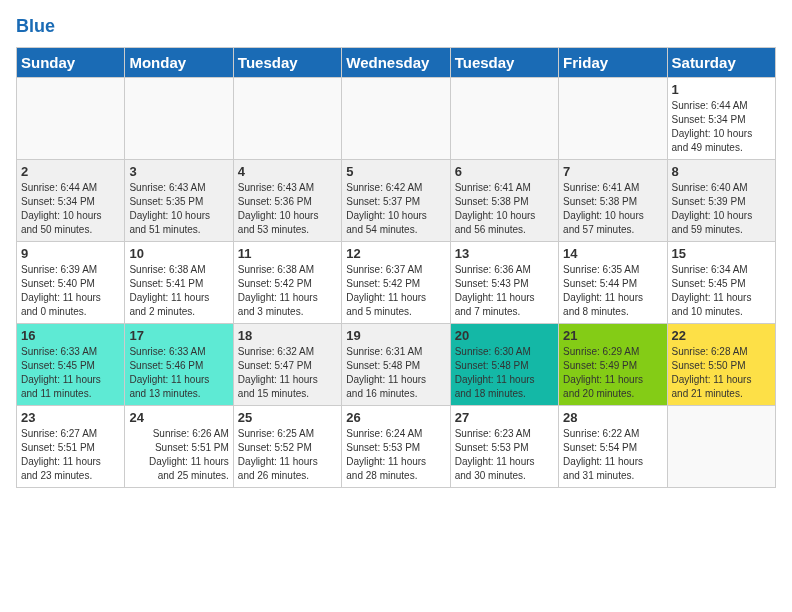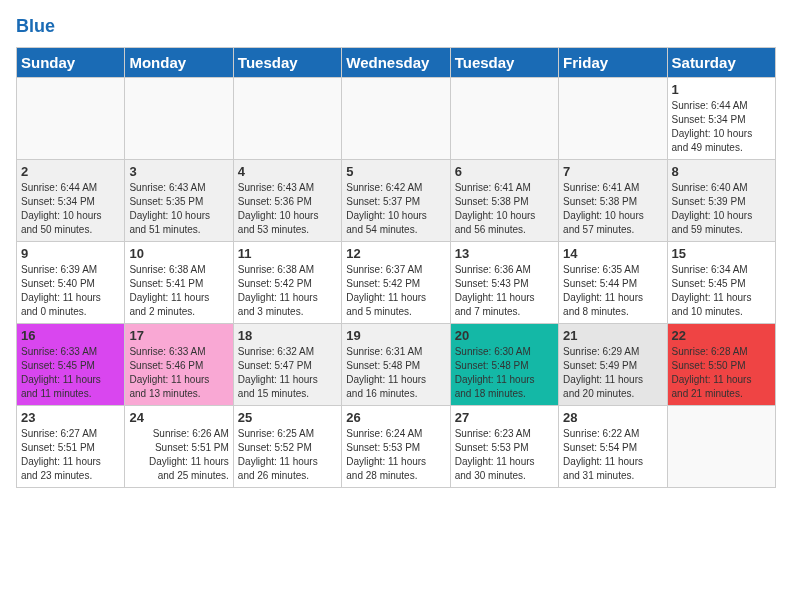--- a/index.html
+++ b/index.html
@@ -186,28 +186,28 @@
         </td>
         <td>
           <span class="day-num">15</span>
           <div class="day-info" style="white-space: pre-line;">Sunrise: 6:34 AM
 Sunset: 5:45 PM
 Daylight: 11 hours
 and 10 minutes.</div>
         </td>
       </tr>
       <tr>
-        <td style="background: #d946ef;">
+        <td style="background: #5eead4;">
           <span class="day-num">16</span>
           <div class="day-info" style="white-space: pre-line;">Sunrise: 6:33 AM
 Sunset: 5:45 PM
 Daylight: 11 hours
 and 11 minutes.</div>
         </td>
-        <td style="background: #f9a8d4;">
+        <td style="background: #5eead4;">
           <span class="day-num">17</span>
           <div class="day-info" style="white-space: pre-line;">Sunrise: 6:33 AM
 Sunset: 5:46 PM
 Daylight: 11 hours
 and 13 minutes.</div>
         </td>
         <td style="background: rgb(240, 240, 240);">
           <span class="day-num">18</span>
           <div class="day-info" style="white-space: pre-line;">Sunrise: 6:32 AM
 Sunset: 5:47 PM
@@ -221,28 +221,28 @@
 Daylight: 11 hours
 and 16 minutes.</div>
         </td>
         <td style="background: #14b8a6;">
           <span class="day-num">20</span>
           <div class="day-info" style="white-space: pre-line;">Sunrise: 6:30 AM
 Sunset: 5:48 PM
 Daylight: 11 hours
 and 18 minutes.</div>
         </td>
-        <td style="background: #e5e5e5;">
+        <td style="background: #84cc16;">
           <span class="day-num">21</span>
           <div class="day-info" style="white-space: pre-line;">Sunrise: 6:29 AM
 Sunset: 5:49 PM
 Daylight: 11 hours
 and 20 minutes.</div>
         </td>
-        <td style="background: #ef4444;">
+        <td style="background: #fde047;">
           <span class="day-num">22</span>
           <div class="day-info" style="white-space: pre-line;">Sunrise: 6:28 AM
 Sunset: 5:50 PM
 Daylight: 11 hours
 and 21 minutes.</div>
         </td>
       </tr>
       <tr>
         <td>
           <span class="day-num">23</span>

